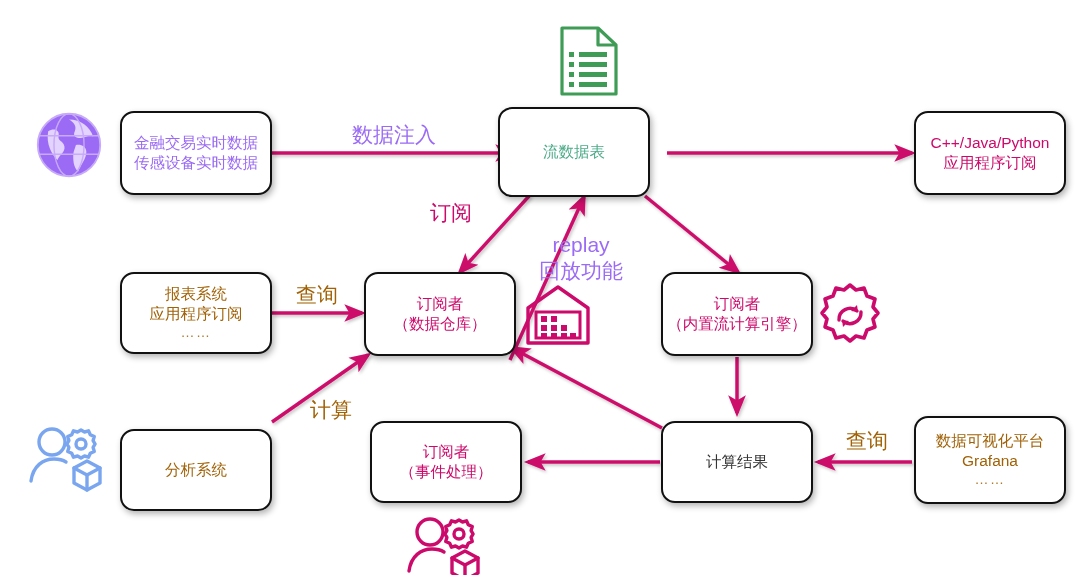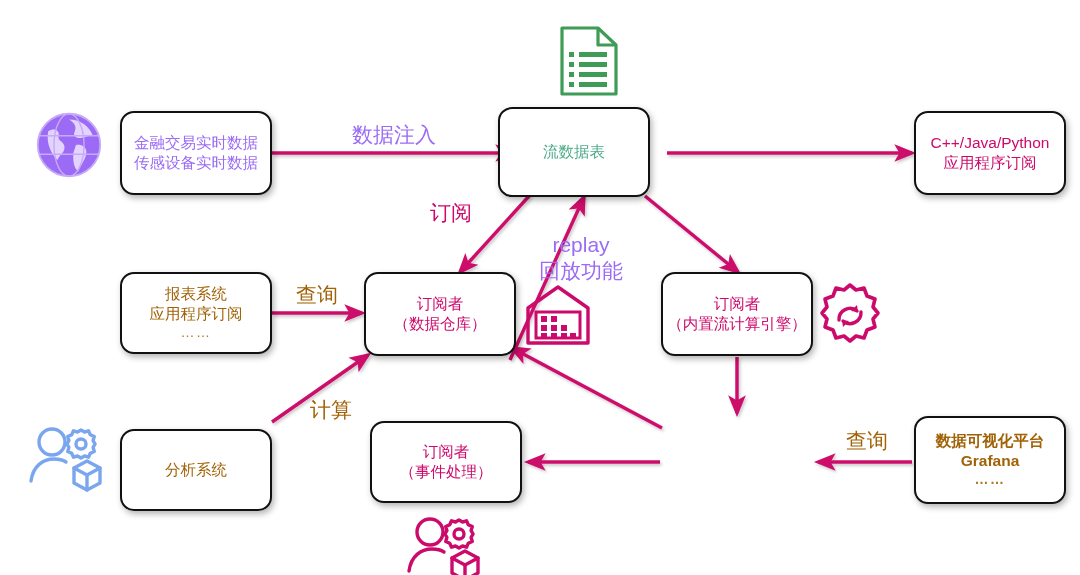--- a/index.html
+++ b/index.html
@@ -121,22 +121,25 @@
 
   <div class="node c-blue" style="left:120px;top:419px;width:152px;height:82px;">
     <span class="ln">分析系统</span>
   </div>
 
   <div class="node c-crimson" style="left:370px;top:411px;width:152px;height:82px;">
     <span class="ln">订阅者</span>
     <span class="ln">（事件处理）</span>
   </div>
 
-
-  <div class="node c-blue" style="left:914px;top:406px;width:152px;height:88px;font-weight:bold;">
+  <div class="node c-dark" style="left:661px;top:411px;width:152px;height:82px;">
+    <span class="ln">计算结果</span>
+  </div>
+
+  <div class="node c-blue" style="left:914px;top:406px;width:152px;height:88px;">
     <span class="ln">数据可视化平台</span>
     <span class="ln">Grafana</span>
     <span class="ln dots">……</span>
   </div>
 
   <div class="edge-label c-violet" style="left:352px;top:112px;">
     <span>数据注入</span>
   </div>
 
   <div class="edge-label c-crimson" style="left:430px;top:190px;">

